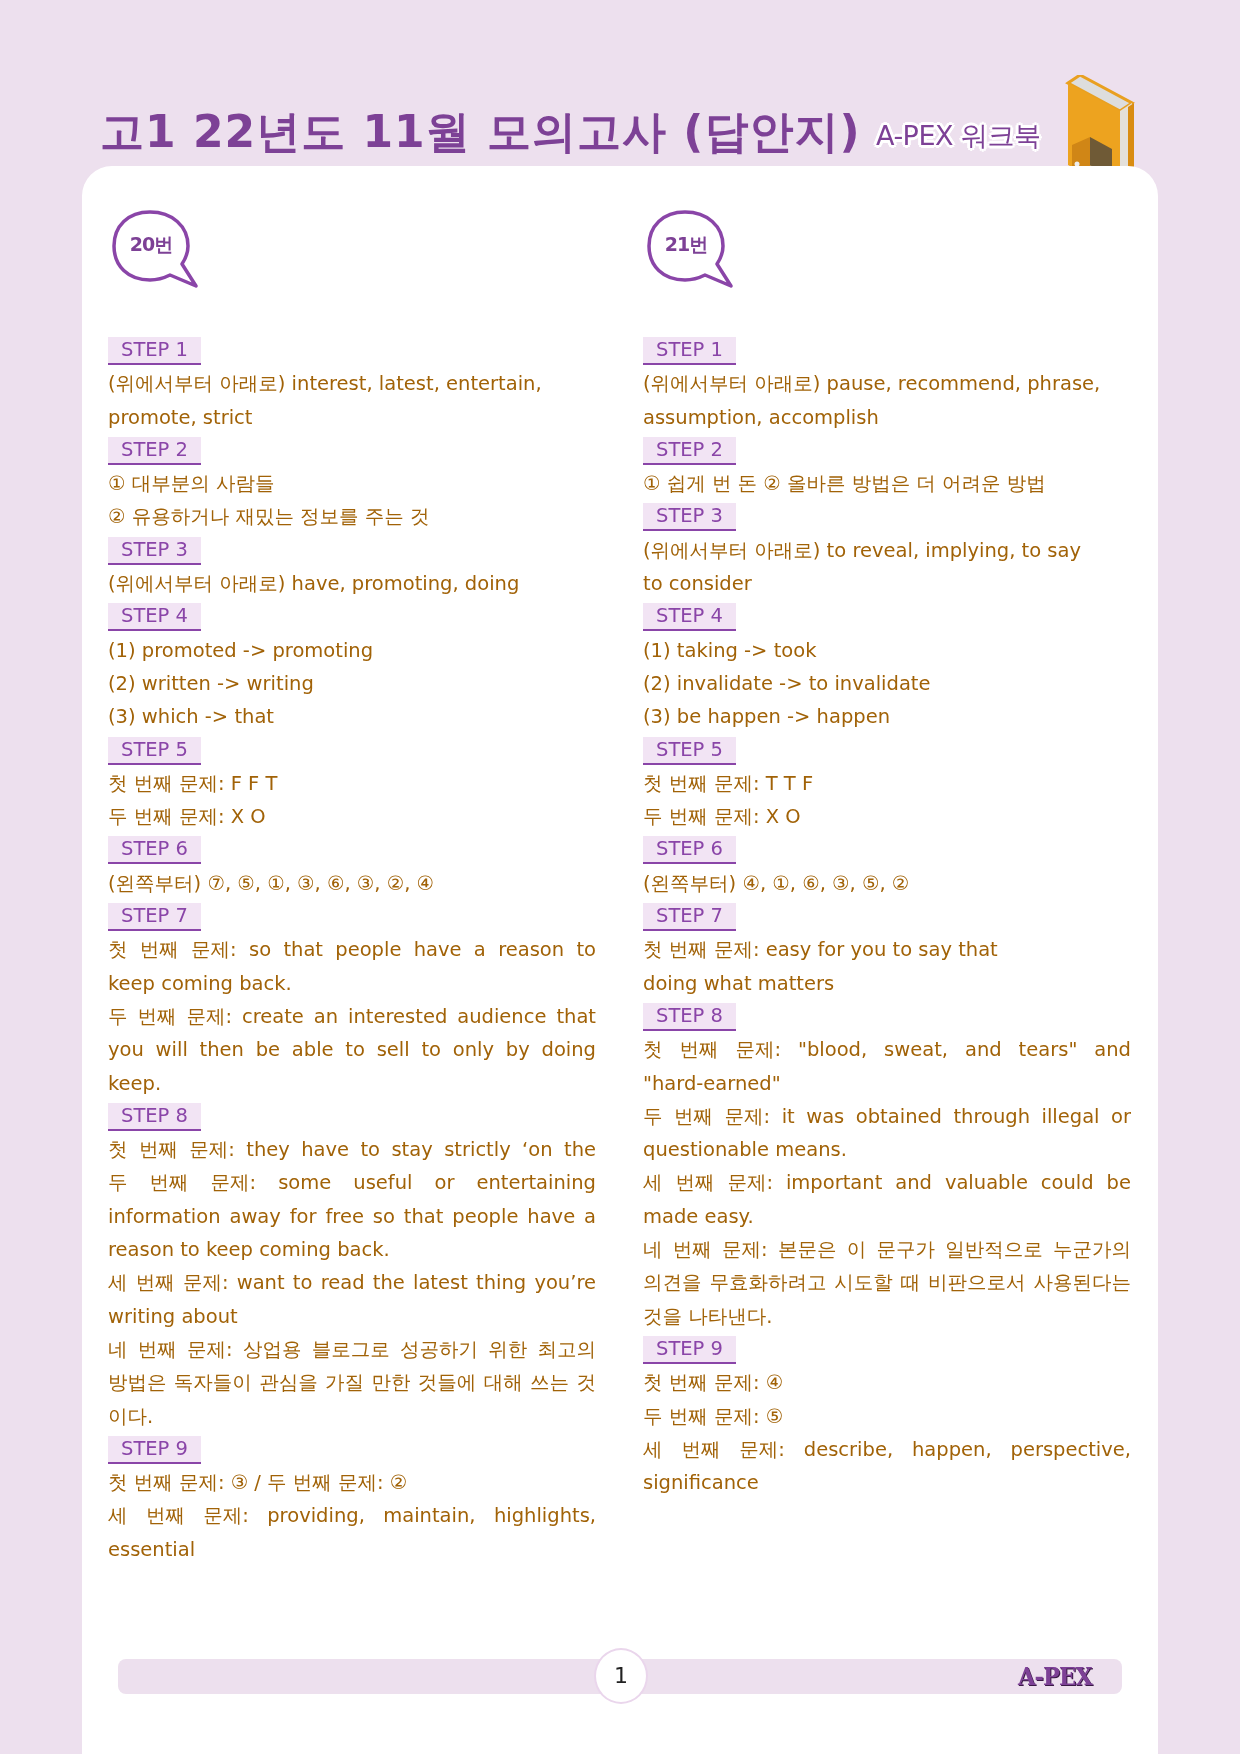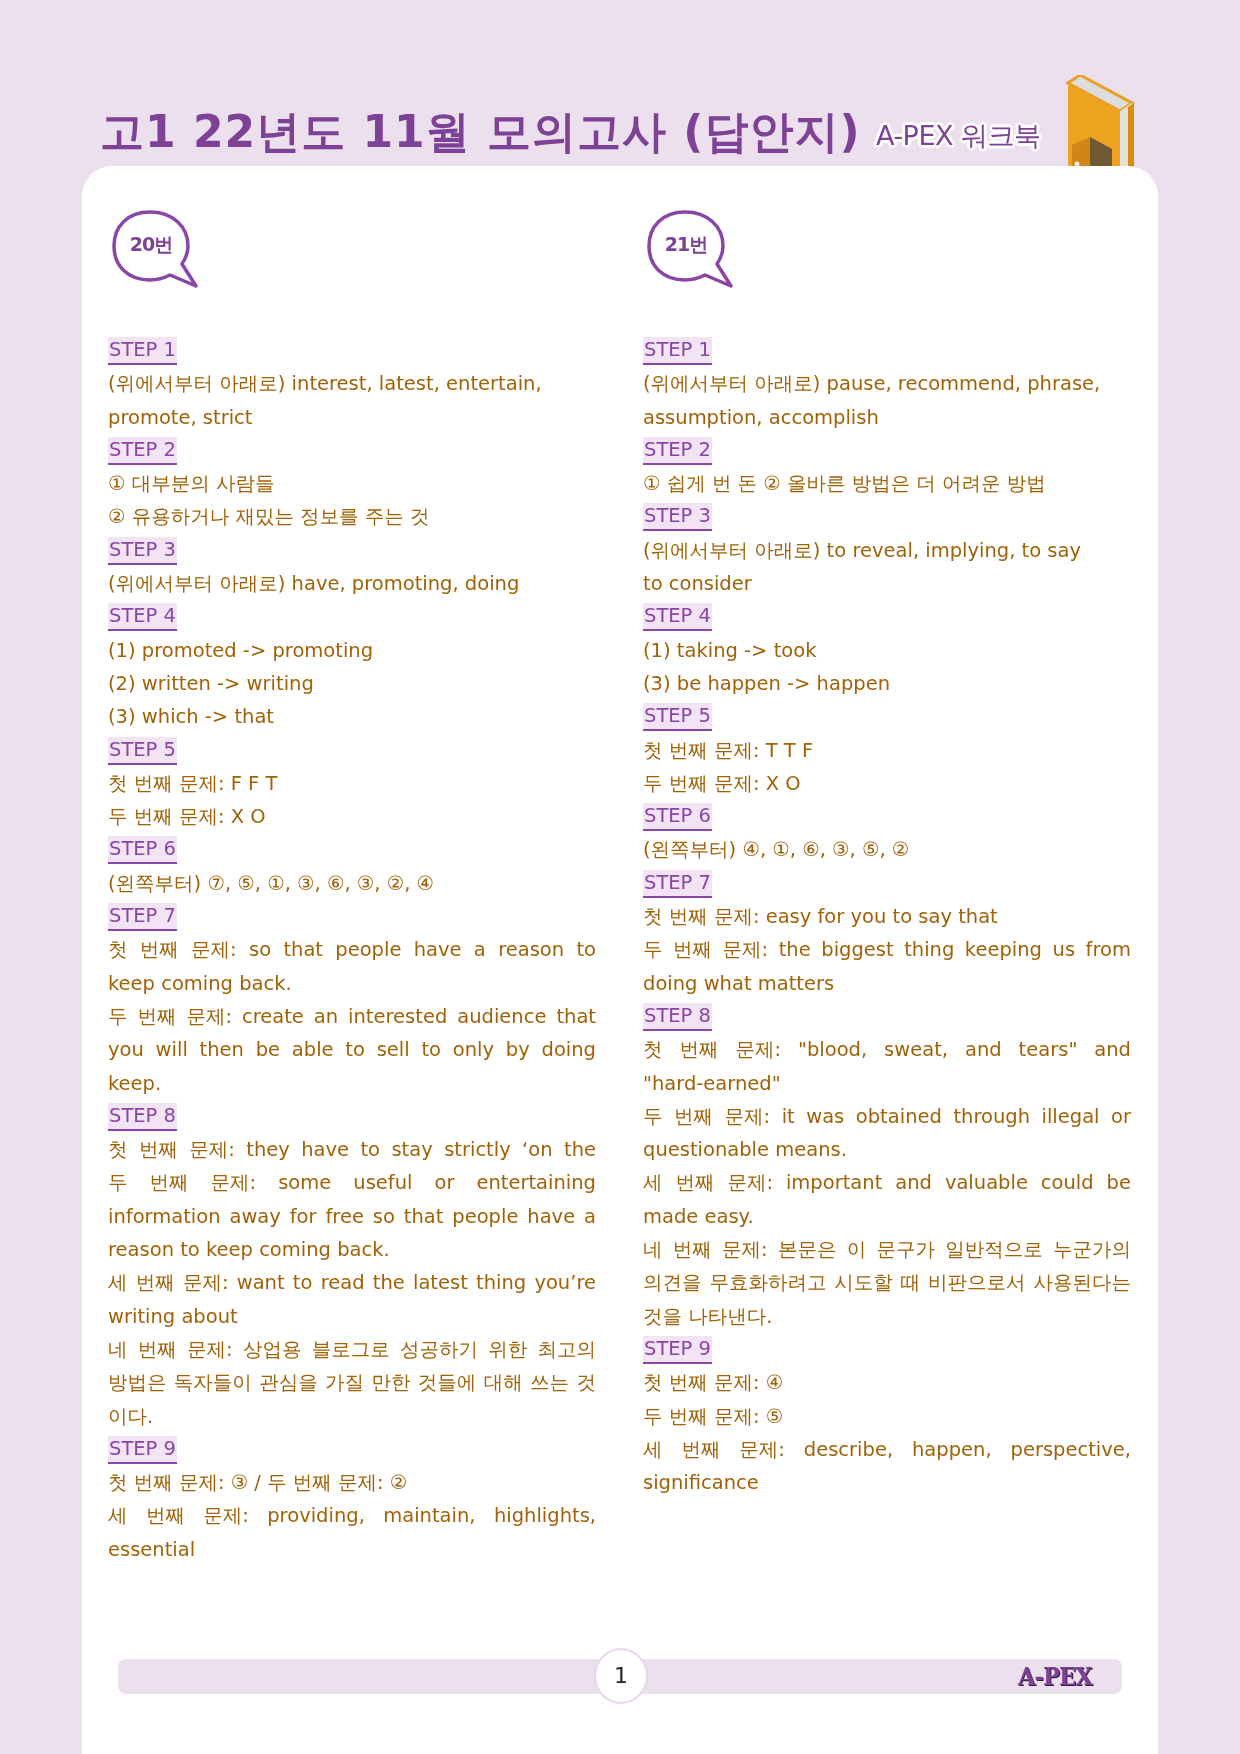--- a/index.html
+++ b/index.html
@@ -44,21 +44,21 @@
   .line {
     font-size: 19.5px; line-height: 33.3px; height: 33.3px;
     white-space: nowrap; overflow: visible; color: #a16207;
   }
   .line.justify { text-align: justify; text-align-last: justify; }
   .step-head {
     display: inline-block;
     font-size: 19.5px; line-height: 26px; height: 28px;
     color: #8a45a8; background: #f2e4f4;
     border-bottom: 2px solid #8a45a8;
-    padding: 0 1px; margin-top: 3px; margin-bottom: 2.3px;
+    padding: 0 13px; margin-top: 3px; margin-bottom: 2.3px;
   }
   .footer-bar {
     position: absolute; left: 118px; top: 1659px; width: 1004px; height: 35px;
     background: #ede0ee; border-radius: 8px;
   }
   .page-num {
     position: absolute; left: 594px; top: 1648px; width: 54px; height: 56px;
     background: #fff; border: 2px solid #ead6ec; border-radius: 50%;
     text-align: center; line-height: 52px; font-size: 22px; color: #222;
   }
@@ -150,29 +150,29 @@
         <div class="step-row"><span class="step-head">STEP 1</span></div>
         <div class="line">(위에서부터 아래로) pause, recommend, phrase,</div>
         <div class="line">assumption, accomplish</div>
         <div class="step-row"><span class="step-head">STEP 2</span></div>
         <div class="line">① 쉽게 번 돈  ② 올바른 방법은 더 어려운 방법</div>
         <div class="step-row"><span class="step-head">STEP 3</span></div>
         <div class="line">(위에서부터 아래로) to reveal, implying, to say</div>
         <div class="line">to consider</div>
         <div class="step-row"><span class="step-head">STEP 4</span></div>
         <div class="line">(1) taking -&gt; took</div>
+        <div class="line">(2) invalidate -&gt; to invalidate</div>
         <div class="line">(3) be happen -&gt; happen</div>
         <div class="step-row"><span class="step-head">STEP 5</span></div>
         <div class="line">첫 번째 문제: T T F</div>
         <div class="line">두 번째 문제: X O</div>
         <div class="step-row"><span class="step-head">STEP 6</span></div>
         <div class="line">(왼쪽부터) ④, ①, ⑥, ③, ⑤, ②</div>
         <div class="step-row"><span class="step-head">STEP 7</span></div>
         <div class="line">첫 번째 문제: easy for you to say that</div>
-        <div class="line justify">두 번째 문제: the biggest thing keeping us from</div>
         <div class="line">doing what matters</div>
         <div class="step-row"><span class="step-head">STEP 8</span></div>
         <div class="line justify">첫 번째 문제: "blood, sweat, and tears" and</div>
         <div class="line">"hard-earned"</div>
         <div class="line justify">두 번째 문제: it was obtained through illegal or</div>
         <div class="line">questionable means.</div>
         <div class="line justify">세 번째 문제: important and valuable could be</div>
         <div class="line">made easy.</div>
         <div class="line justify">네 번째 문제: 본문은 이 문구가 일반적으로 누군가의</div>
         <div class="line justify">의견을 무효화하려고 시도할 때 비판으로서 사용된다는</div>

